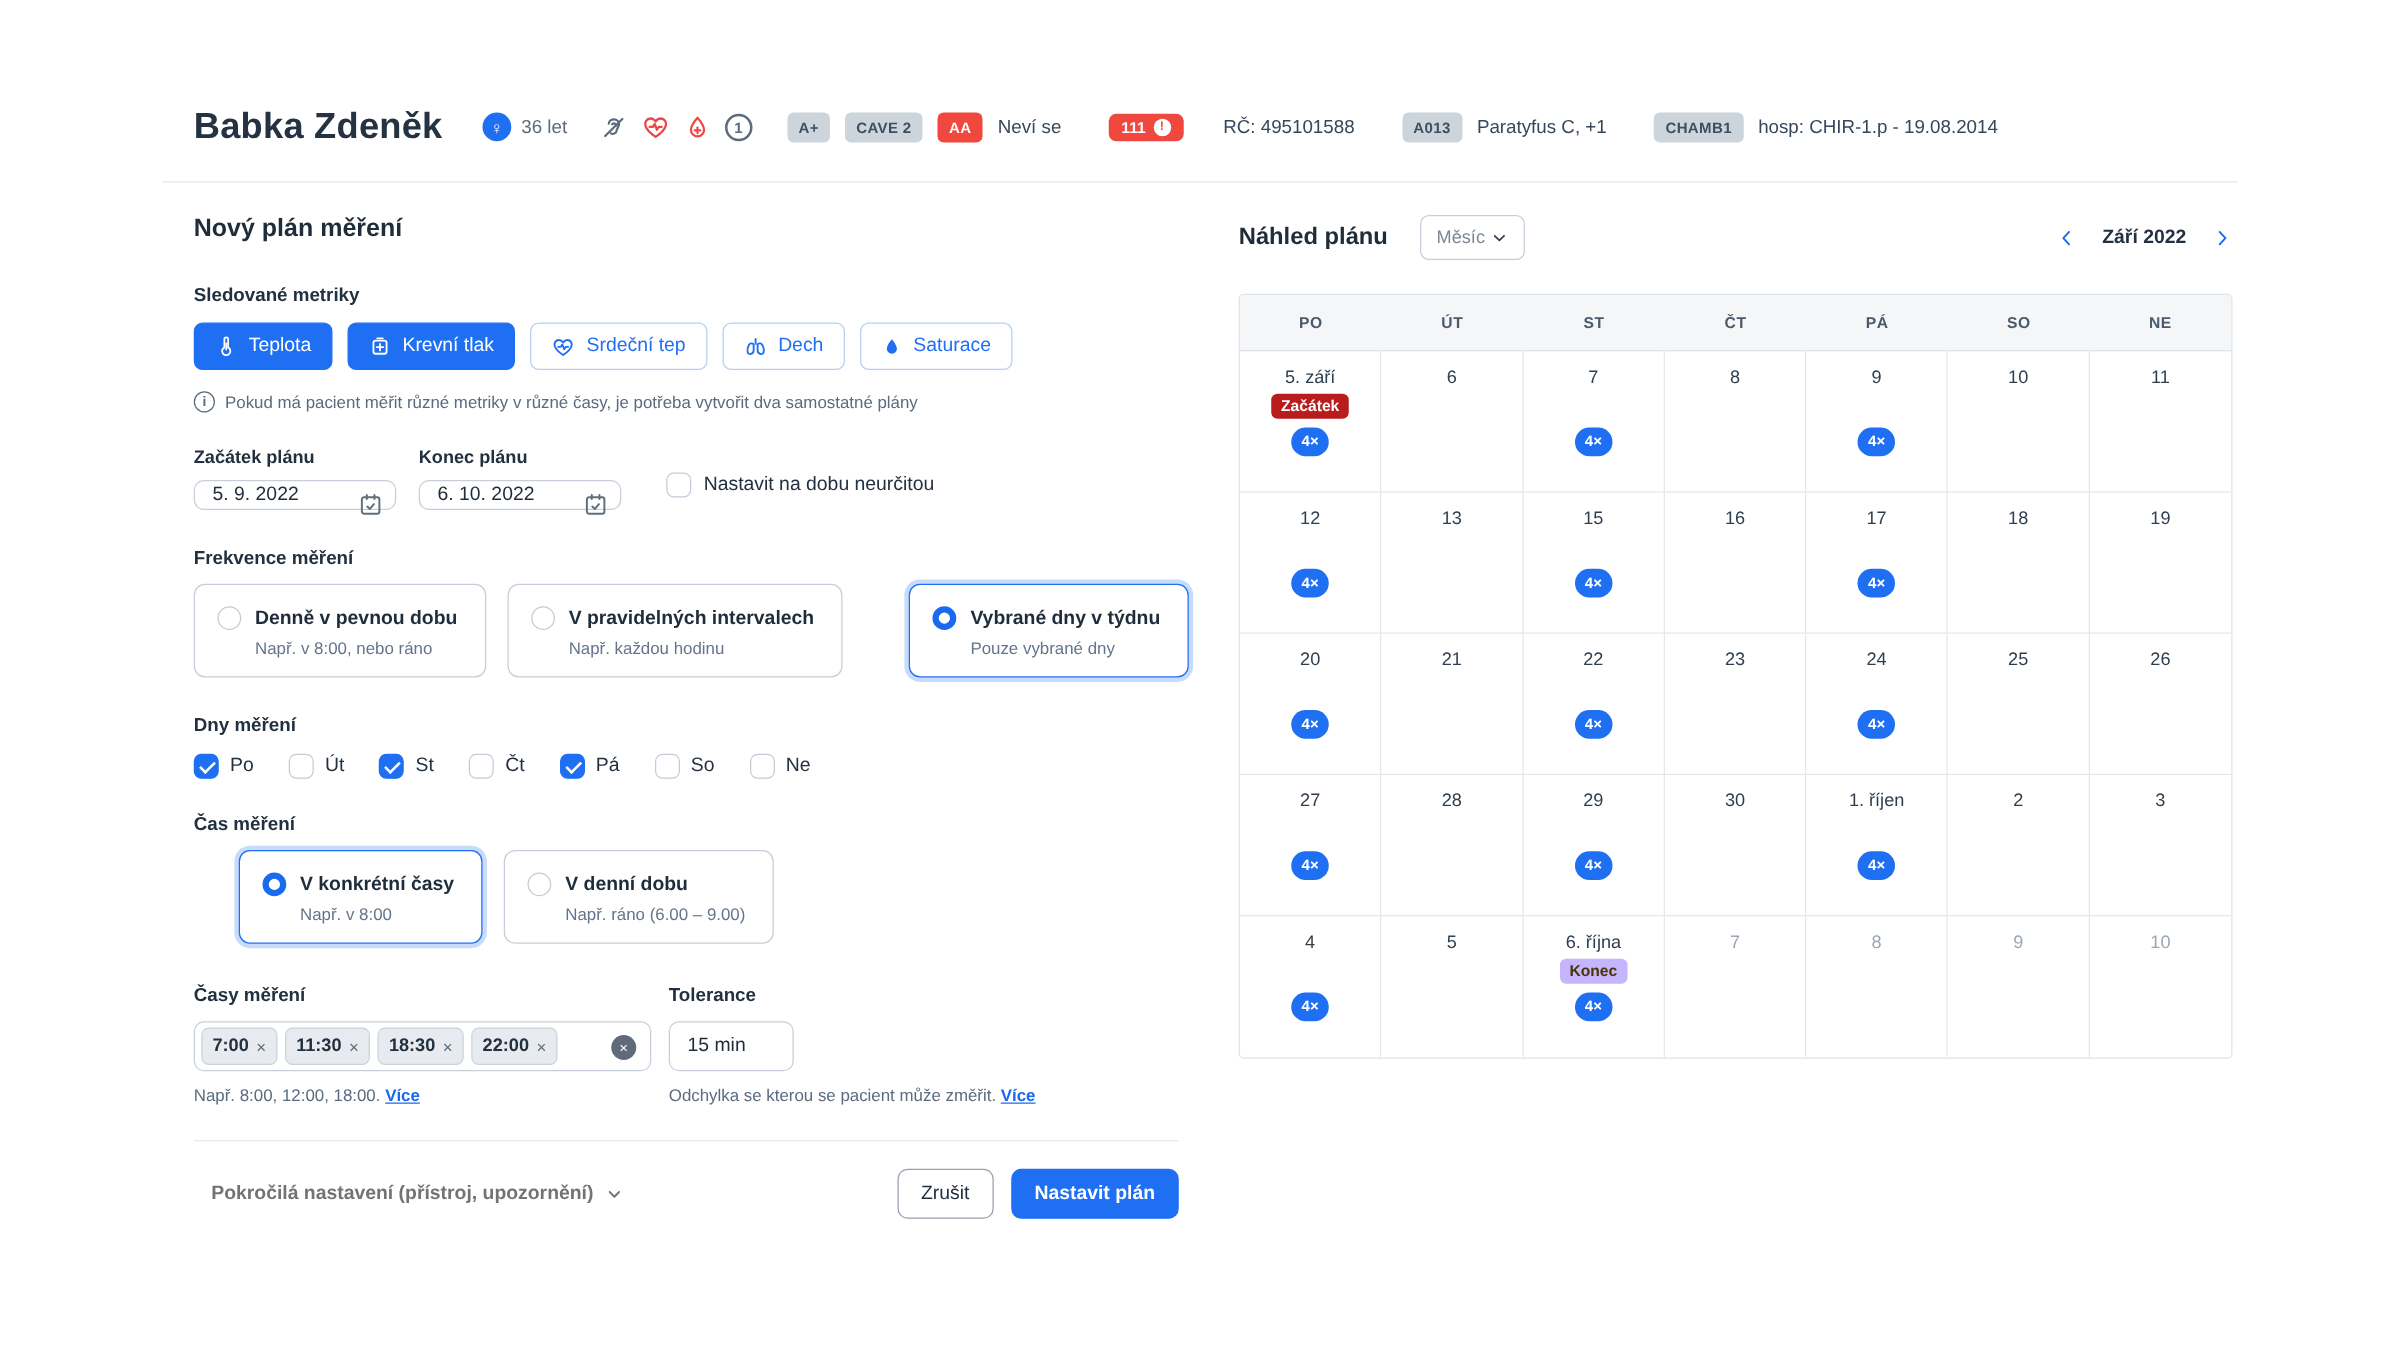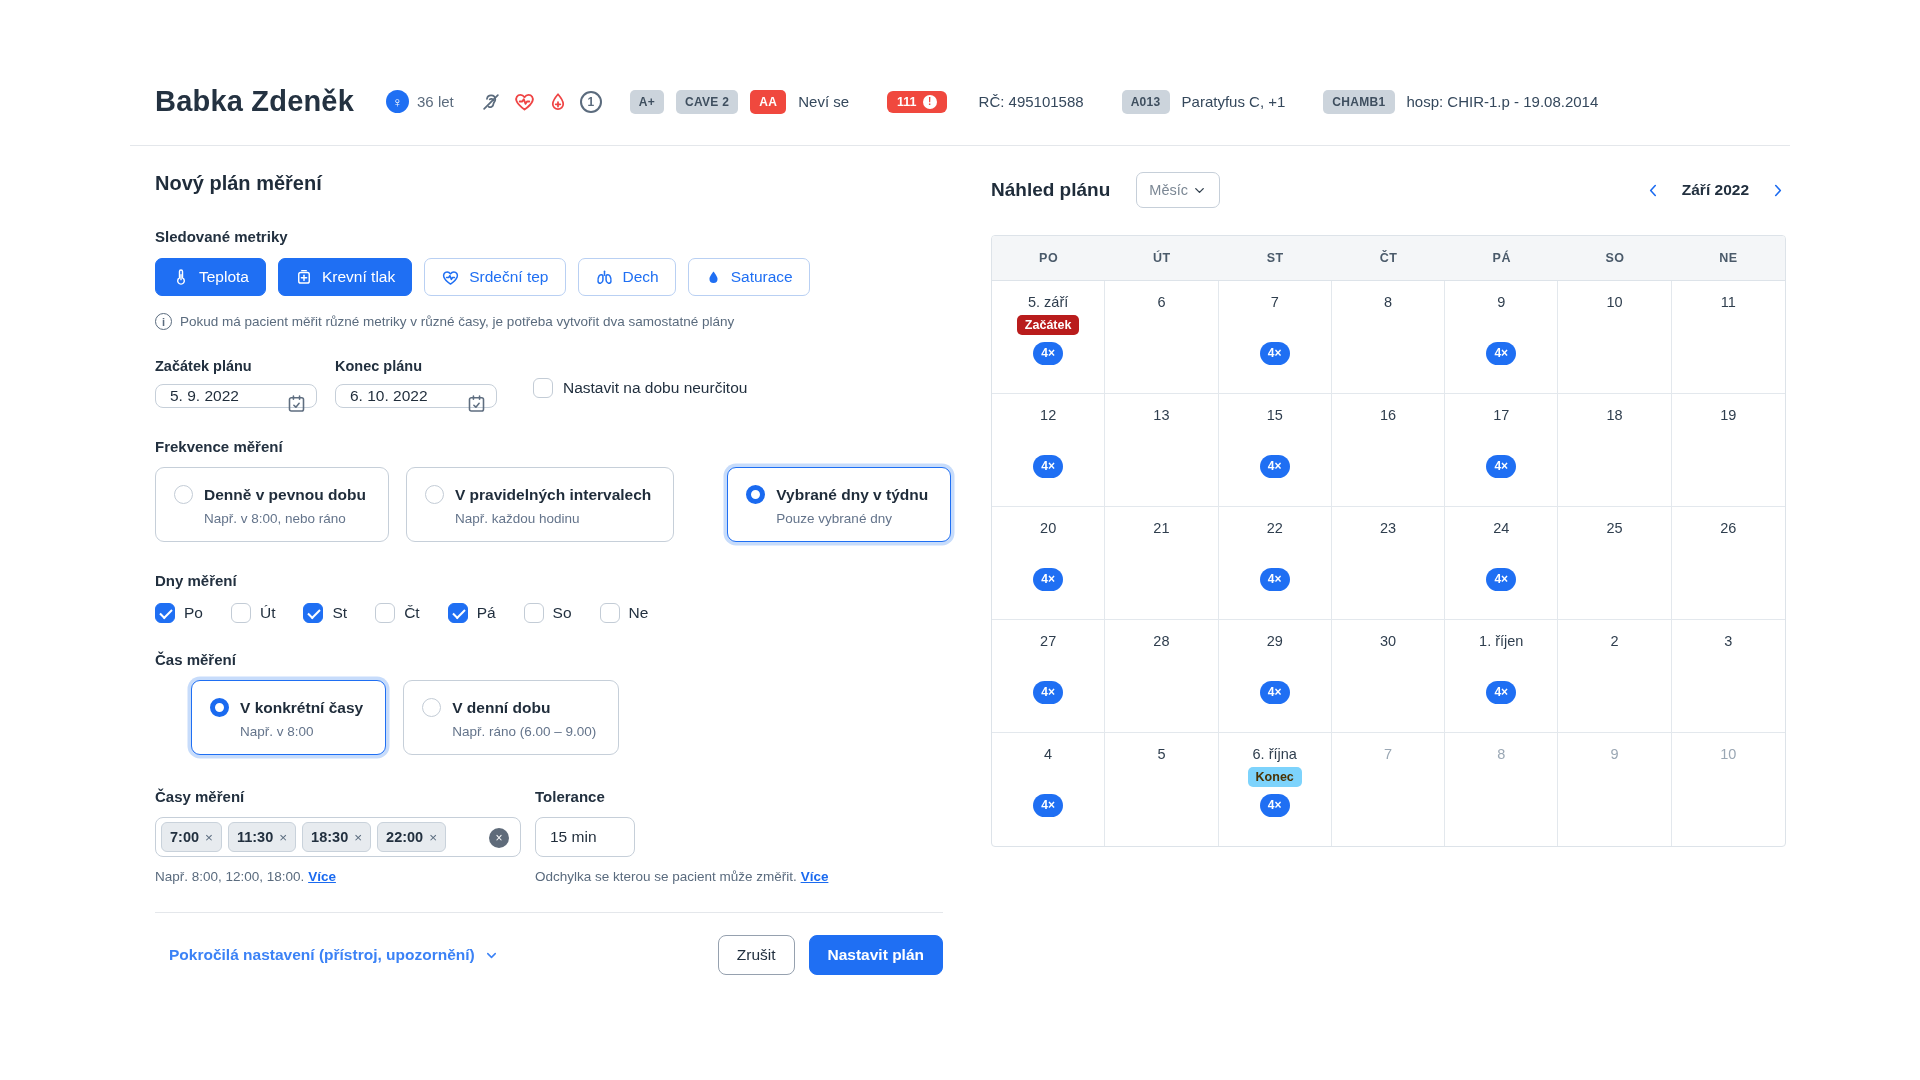--- a/index.html
+++ b/index.html
@@ -81,21 +81,21 @@
   .clear-circle { position:absolute; right:11px; top:10px; width:20px; height:20px; border-radius:50%;
                   background:#5f6b7a; color:#fff; font-size:12px; display:flex; align-items:center;
                   justify-content:center; cursor:pointer; }
   .tol-col input { width:100px; height:40px; border:1px solid #c6cfd9; border-radius:8px; margin-top:12px;
                    padding:0 14px; font-size:15.5px; color:#1f2c3a; outline:none;
                    font-family:"Liberation Sans", sans-serif; background:#fff; }
   .helper { font-size:13.5px; color:#5a6b7e; margin-top:12px; }
   .link { color:#1a6af0; font-weight:600; text-decoration:underline; cursor:pointer; }
   .fdivider { height:1px; background:#e4e7eb; margin-top:28px; }
   .bottom-row { display:flex; align-items:center; margin-top:22px; }
-  .adv-link { display:flex; align-items:center; gap:9px; margin-left:14px; color:#3b82f6;
+  .adv-link { display:flex; align-items:center; gap:9px; margin-left:14px; color:#737373;
               font-size:15.5px; font-weight:600; cursor:pointer; }
   .btns { margin-left:auto; display:flex; gap:14px; }
   .btn { height:40px; border-radius:8px; font-size:15.5px; cursor:pointer; padding:0 18px;
          font-family:"Liberation Sans", sans-serif; }
   .btn.ghost { background:#fff; border:1px solid #96a1af; color:#22303f; }
   .btn.primary { background:#1f6ff3; border:1px solid #1f6ff3; color:#fff; font-weight:600; }
 
   
   .cal-col { position:absolute; left:991px; top:172px; width:795px; }
   .cal-head-row { display:flex; align-items:center; }
@@ -114,21 +114,21 @@
   .cal-week { display:grid; grid-template-columns:repeat(7,1fr); }
   .cal-cell { position:relative; height:113px; border-right:1px solid #e3e8ed; border-bottom:1px solid #e3e8ed;
               text-align:center; padding-top:13px; }
   .cal-cell:nth-child(7n) { border-right:none; }
   .cal-week:last-child .cal-cell { border-bottom:none; }
   .cal-daynum { font-size:14.5px; color:#2f3e4e; }
   .cal-cell.muted .cal-daynum { color:#9aa7b4; }
   .cal-badge { display:inline-block; margin-top:5px; padding:3px 8px; border-radius:5px;
                font-size:12.5px; font-weight:700; }
   .cal-badge.start { background:#b91c1c; color:#fff; }
-  .cal-badge.end { background:#7dd3fc; color:#4a3203;text-align:center; }
+  .cal-badge.end { background:#c4b5fd; color:#4a3203;text-align:center; }
   .pill { position:absolute; left:50%; top:61px; transform:translateX(-50%); min-width:30px; height:23px;
           padding:0 8px; border-radius:12px; background:#1f6ff3; color:#fff; font-size:12px; font-weight:700;
           line-height:23px; }
   svg { display:block; }
 </style>
 </head>
 <body>
 
 <div class="screen">
 

